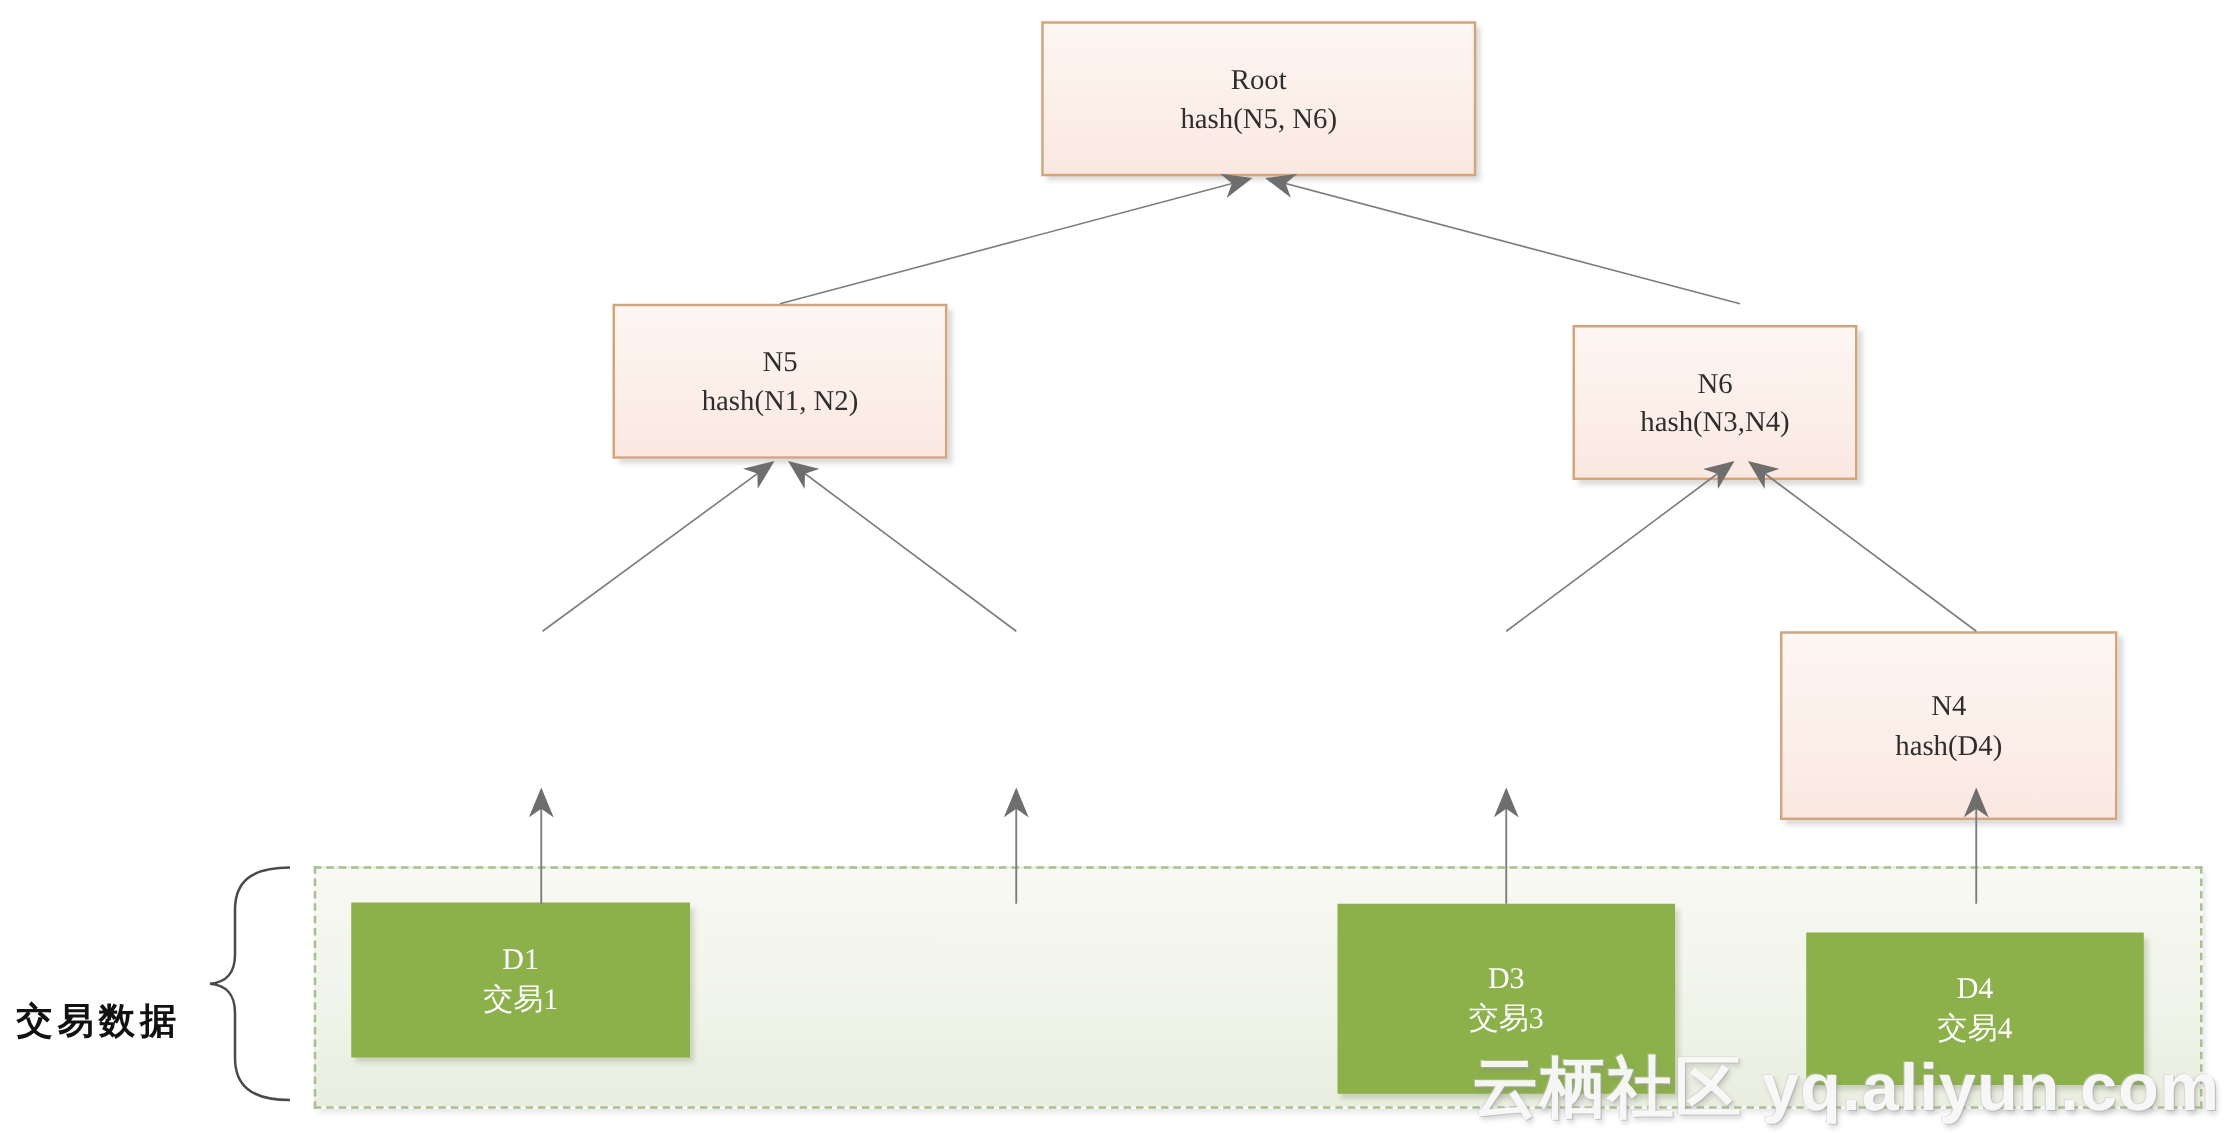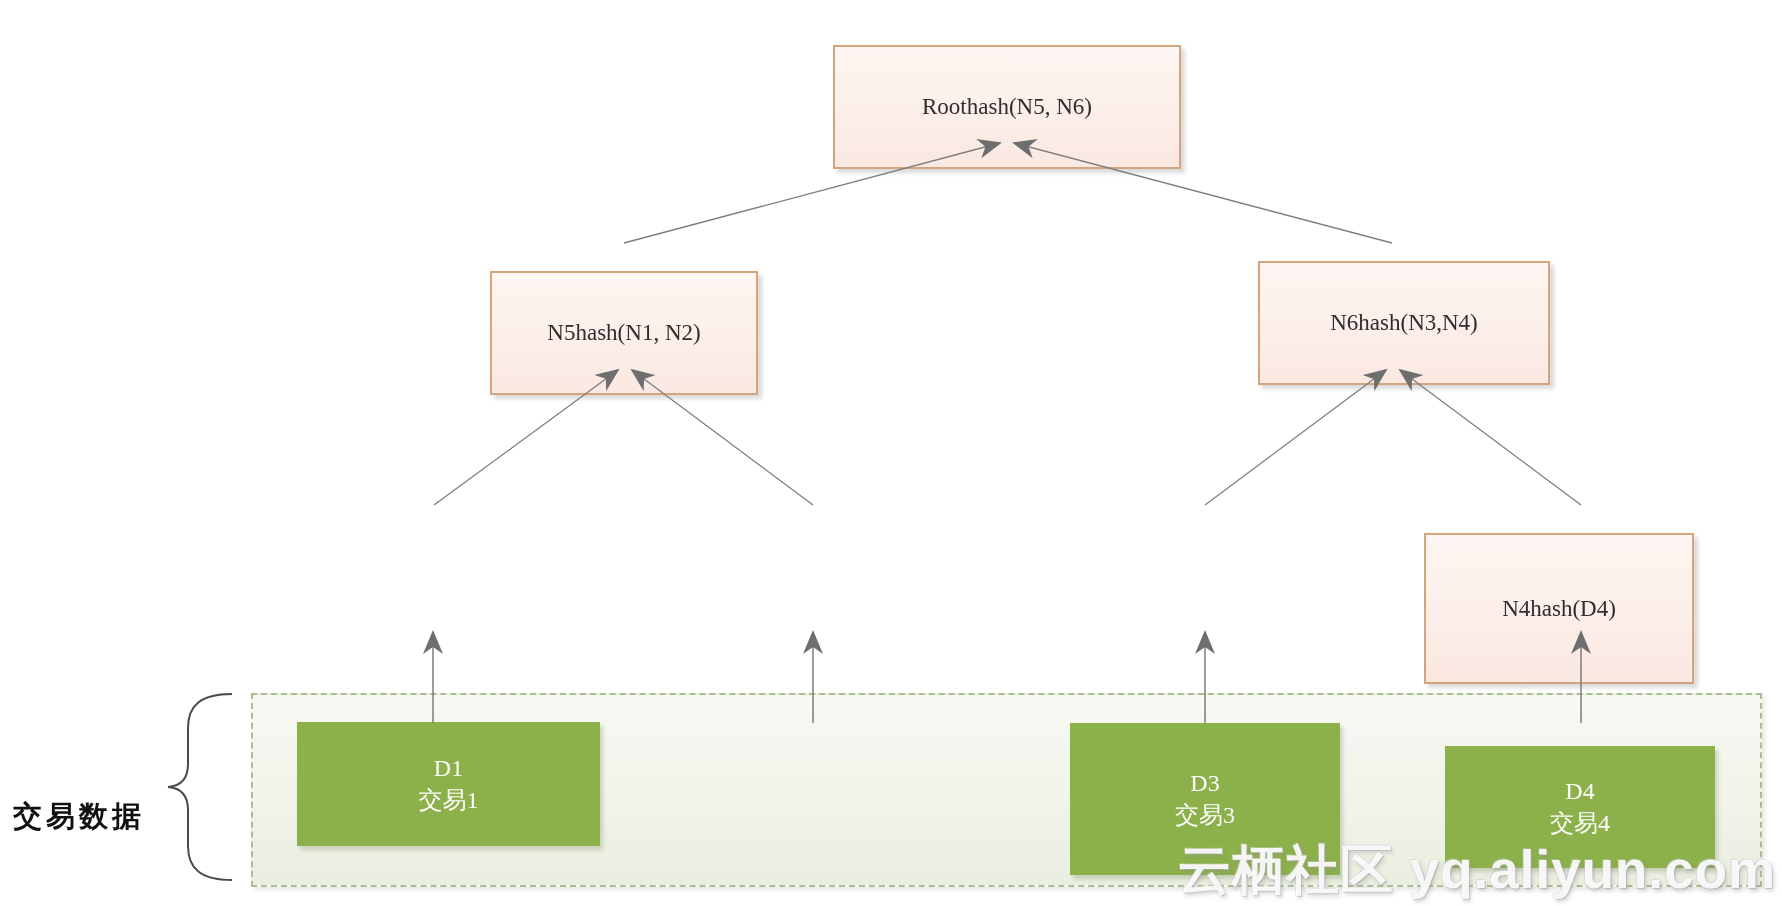--- a/index.html
+++ b/index.html
@@ -31,32 +31,32 @@
     width: 1507px; height: 190px;
     border: 2px dashed var(--dashed-border, #a9bf8f);
     background: linear-gradient(180deg, #f7f9f3 0%, #f1f4ea 55%, #e9eee0 100%);
     box-shadow: 3px 3px 4px rgba(190,190,190,0.35);
     z-index: 0;
   }
   
   .node {
     position: absolute;
     display: flex;
+    flex-direction: column;
     align-items: center;
     justify-content: center;
     text-align: left;
     border: 2px solid var(--node-border, #d4a47c);
     background: linear-gradient(180deg, #fdf6f2 0%, #fcf0ea 45%, #fae8e1 100%);
     box-shadow: 4px 4px 4px rgba(175,175,175,0.45);
     color: #2e2e2e;
     font-size: 23px;
     line-height: 1.35;
     z-index: 1;
     box-sizing: border-box;
-    margin-top: 28px;
   }
   
   .leaf {
     position: absolute;
     display: flex;
     flex-direction: column;
     align-items: center;
     justify-content: center;
     text-align: center;
     background: var(--leaf-fill, #8cb04a);
@@ -135,31 +135,31 @@
 
   <div class="node" style="left:833px; top:17px; width:348px; height:124px">
     <div>Root</div>
     <div>hash(N5, N6)</div>
   </div>
 
   <div class="node" style="left:490px; top:243px; width:268px; height:124px">
     <div>N5</div>
     <div>hash(N1, N2)</div>
   </div>
-  <div class="node" style="left:1258px; top:233px; width:292px; height:124px">
+  <div class="node" style="left:1258px; top:260px; width:228px; height:124px">
     <div>N6</div>
     <div>hash(N3,N4)</div>
   </div>
 
   <div class="node" style="left:1424px; top:505px; width:270px; height:151px">
     <div>N4</div>
     <div>hash(D4)</div>
   </div>
 
-  <div class="leaf" style="left:297px; top:722px; width:303px; height:124px">
+  <div class="leaf" style="left:281px; top:722px; width:271px; height:124px">
     <div>D1</div>
     <div>交易1</div>
   </div>
   <div class="leaf" style="left:1070px; top:723px; width:270px; height:152px">
     <div>D3</div>
     <div>交易3</div>
   </div>
   <div class="leaf" style="left:1445px; top:746px; width:270px; height:122px">
     <div>D4</div>
     <div>交易4</div>

